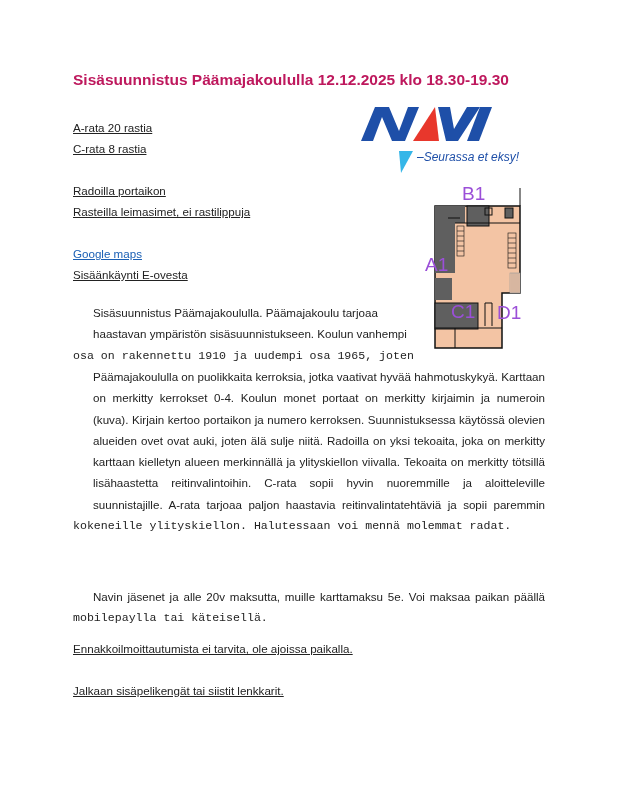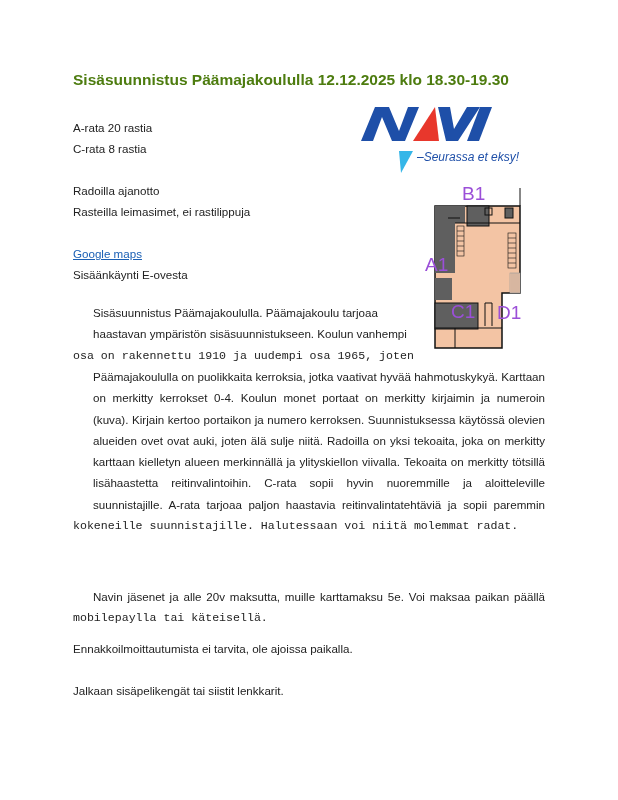--- a/index.html
+++ b/index.html
@@ -1,38 +1,38 @@
 <!DOCTYPE html>
 <html><head>
 <meta charset="utf-8">
 <style>
   html, body { margin: 0; padding: 0; background: #ffffff; }
   body { width: 618px; height: 800px; position: relative; overflow: hidden;
          font-family: "Liberation Sans", sans-serif; color: #1a1a1a; }
   .page { position: absolute; left: 0; top: 0; width: 618px; height: 800px; background: #fff; }
-  .title { position: absolute; left: 73px; top: 71px; font-size: 15.5px; font-weight: bold; color: #4d7c0f; white-space: nowrap; }
-  .line { position: absolute; left: 73px; font-size: 11.6px; white-space: nowrap; color: #222; }
+  .title { position: absolute; left: 73px; top: 71px; font-size: 15.5px; font-weight: bold; color: #be185d; white-space: nowrap; }
+  .line { position: absolute; left: 73px; font-size: 11.6px; white-space: nowrap; color: #222; text-decoration: underline; }
   .link { color: #1a5fb4; text-decoration: underline; }
   .para { position: absolute; left: 73px; font-size: 11.6px; line-height: 21.3px; color: #222; }
   .justify-line { display: block; text-align: justify; text-align-last: justify; white-space: nowrap; margin-left: 20px; }
   .last-line { display: block; white-space: nowrap; font-family: Liberation Mono, monospace; }
   .logo { position: absolute; left: 355px; top: 103px; width: 180px; height: 72px; }
   .floorplan { position: absolute; left: 420px; top: 178px; width: 120px; height: 180px; }
 </style>
 </head>
 <body>
 
 <div class="page">
 
   <div class="title">Sisäsuunnistus Päämajakoululla 12.12.2025 klo 18.30-19.30</div>
 
   <div class="line" style="top:121px">A-rata 20 rastia</div>
   <div class="line" style="top:142px">C-rata 8 rastia</div>
 
-  <div class="line" style="top:184px">Radoilla ajanotto</div>
+  <div class="line" style="top:184px">Radoilla portaikon</div>
   <div class="line" style="top:205px">Rasteilla leimasimet, ei rastilippuja</div>
 
   <a class="line link" style="top:247px" href="#">Google maps</a>
   <div class="line" style="top:268px">Sisäänkäynti E-ovesta</div>
 
   <svg class="logo" viewBox="0 0 180 72">
     <g>
 
       <polygon points="20,4 34,4 44,28 53,4 64,4 50,38 37,38 27,14 18,38 6,38" fill="#1e4fa8"></polygon>
 
@@ -103,21 +103,21 @@
     <span class="last-line">osa on rakennettu 1910 ja uudempi osa 1965, joten</span>
   </div>
   <div class="para" style="top:366px; width:472px;">
     <span class="justify-line">Päämajakoululla on puolikkaita kerroksia, jotka vaativat hyvää hahmotuskykyä. Karttaan</span>
     <span class="justify-line">on merkitty kerrokset 0-4.  Koulun monet portaat on merkitty kirjaimin ja numeroin</span>
     <span class="justify-line">(kuva). Kirjain kertoo portaikon ja numero kerroksen. Suunnistuksessa käytössä olevien</span>
     <span class="justify-line">alueiden ovet ovat auki, joten älä sulje niitä. Radoilla on yksi tekoaita, joka on merkitty</span>
     <span class="justify-line">karttaan kielletyn alueen merkinnällä ja ylityskiellon viivalla. Tekoaita on merkitty tötsillä</span>
     <span class="justify-line">lisähaastetta reitinvalintoihin. C-rata sopii hyvin nuoremmille ja aloitteleville</span>
     <span class="justify-line">suunnistajille. A-rata tarjoaa paljon haastavia reitinvalintatehtäviä ja sopii paremmin</span>
-    <span class="last-line">kokeneille suunnistajille. Halutessaan voi niitä molemmat radat.</span>
+    <span class="last-line">kokeneille ylityskiellon. Halutessaan voi mennä molemmat radat.</span>
   </div>
 
   <div class="para" style="top:586px; width:472px;">
     <span class="justify-line">Navin jäsenet ja alle 20v maksutta, muille karttamaksu 5e. Voi maksaa paikan päällä</span>
     <span class="last-line">mobilepaylla tai käteisellä.</span>
   </div>
 
   <div class="line" style="top:642px">Ennakkoilmoittautumista ei tarvita, ole ajoissa paikalla.</div>
   <div class="line" style="top:684px">Jalkaan sisäpelikengät tai siistit lenkkarit.</div>
 

